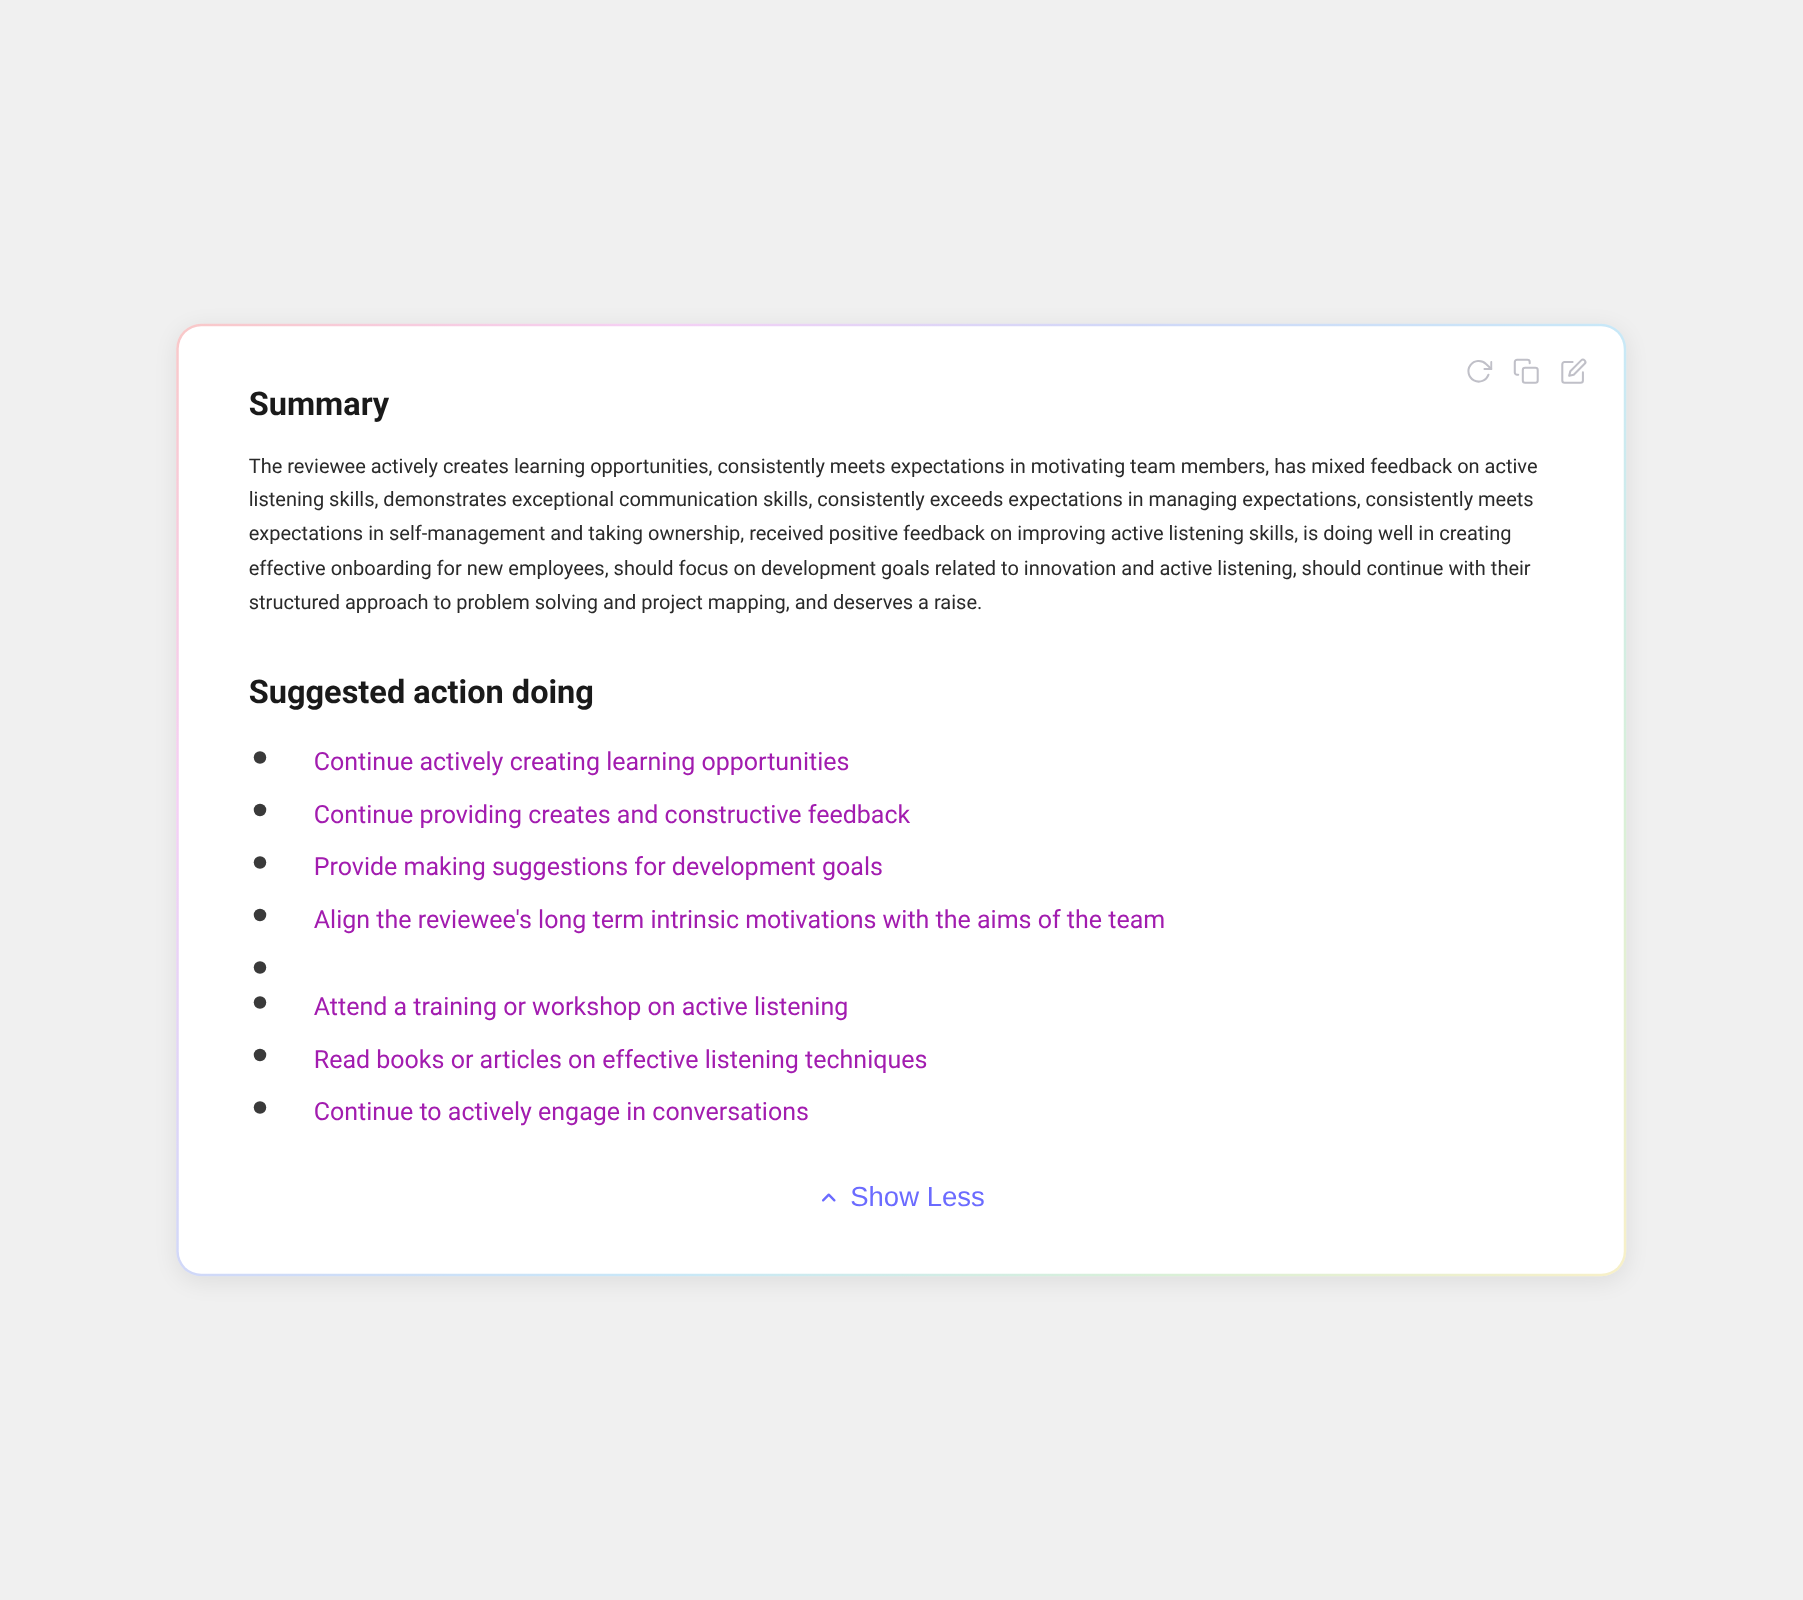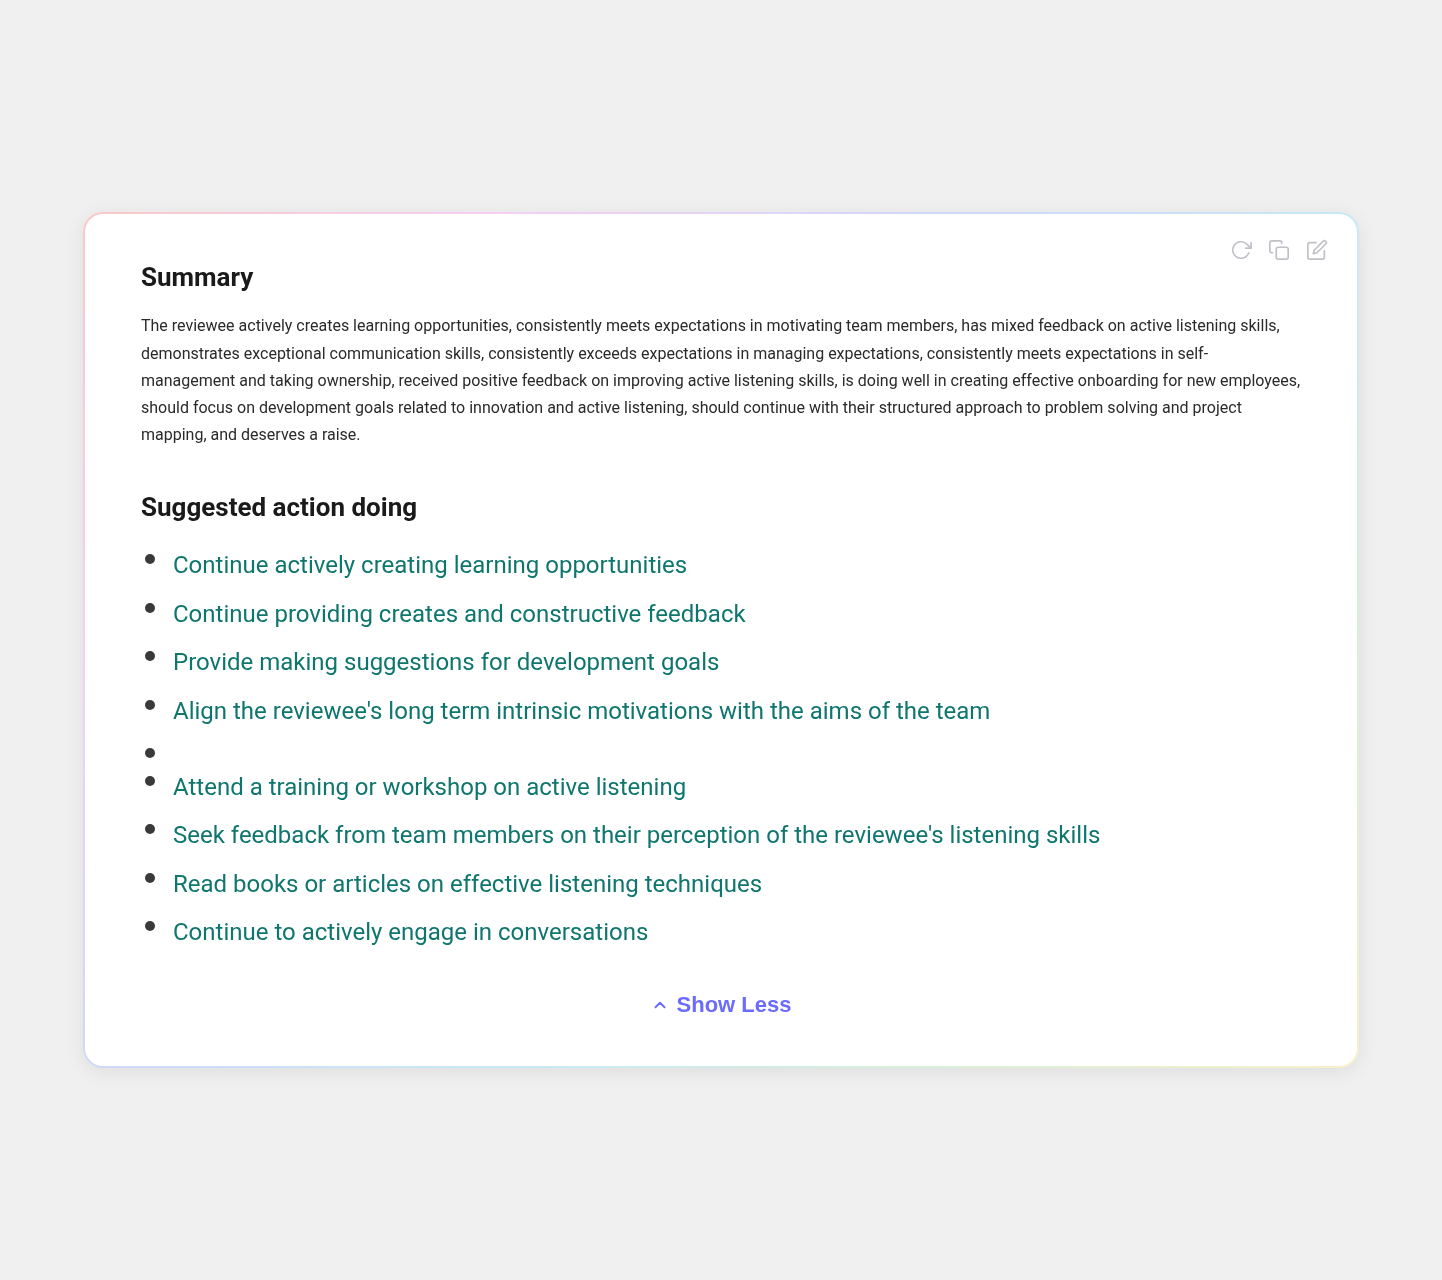--- a/index.html
+++ b/index.html
@@ -13,21 +13,21 @@
       min-height: 1280px;
       background: #f0f0f0;
       display: flex;
       align-items: center;
       justify-content: center;
       font-family: -apple-system, BlinkMacSystemFont, 'Segoe UI', Roboto, sans-serif;
     }
 
     .card-wrapper {
       position: relative;
-      width: 1276px;
+      width: 1160px;
       border-radius: 20px;
       padding: 2px;
       background: linear-gradient(135deg, #f9c8c8 0%, #f5d0f5 20%, #d0d8f8 40%, #c8e8f8 60%, #d8f0d8 80%, #f8f0c8 100%);
       box-shadow: 0 4px 20px rgba(0,0,0,0.08);
     }
 
     .card-inner {
       background: #ffffff;
       border-radius: 18px;
       padding: 48px 56px 40px 56px;
@@ -81,25 +81,26 @@
 
     .action-plans-list {
       list-style: none;
       padding: 0;
       margin: 0 0 32px 0;
     }
 
     .action-plans-list li {
       display: flex;
       align-items: flex-start;
-      font-size: 24px;
+      font-size: 20px;
       line-height: 1.6;
-      color: #0f766e;
+      color: #a21caf;
       margin-bottom: 10px;
       padding-left: 4px;
+      gap: 20px;
     }
 
     .bullet {
       display: inline-block;
       width: 10px;
       height: 10px;
       background: #3a3a3a;
       border-radius: 50%;
       margin-right: 18px;
       margin-top: 8px;
@@ -113,21 +114,21 @@
       gap: 8px;
       margin-top: 16px;
     }
 
     .show-less-btn {
       display: flex;
       align-items: center;
       gap: 8px;
       color: #6b6bff;
       font-size: 22px;
-      font-weight: 700;
+      font-weight: 400;
       background: none;
       border: none;
       cursor: pointer;
       padding: 8px 16px;
     }
 
     .chevron-up {
       display: inline-block;
       width: 18px;
       height: 18px;
@@ -184,24 +185,20 @@
         </li>
         <li>
           <span class="bullet"></span>
         </li>
         <li>
           <span class="bullet"></span>
           <span>Attend a training or workshop on active listening</span>
         </li>
         <li>
           <span class="bullet"></span>
-          <span>Seek feedback from team members on their perception of the reviewee's listening skills</span>
-        </li>
-        <li>
-          <span class="bullet"></span>
           <span>Read books or articles on effective listening techniques</span>
         </li>
         <li>
           <span class="bullet"></span>
           <span>Continue to actively engage in conversations</span>
         </li>
       </ul>
 
     <div class="show-less-container">
       <button class="show-less-btn">

